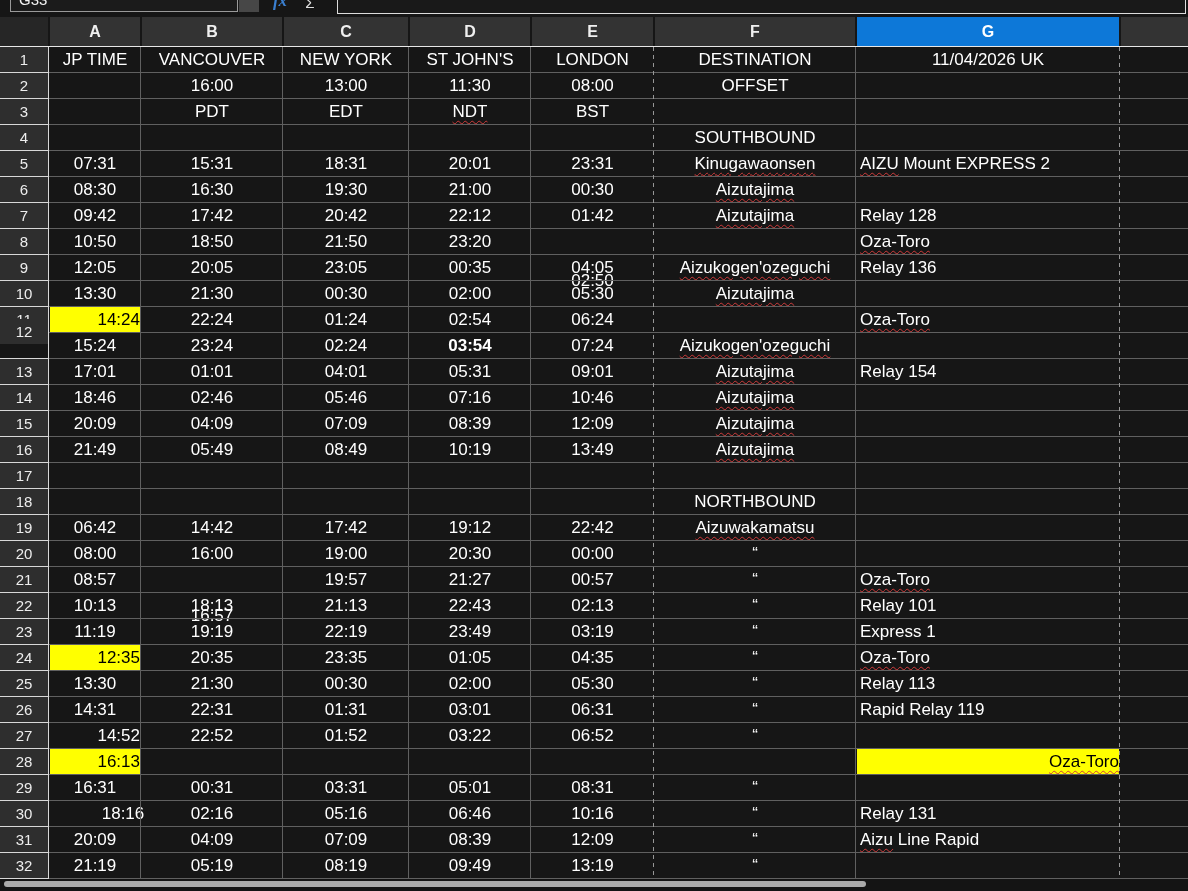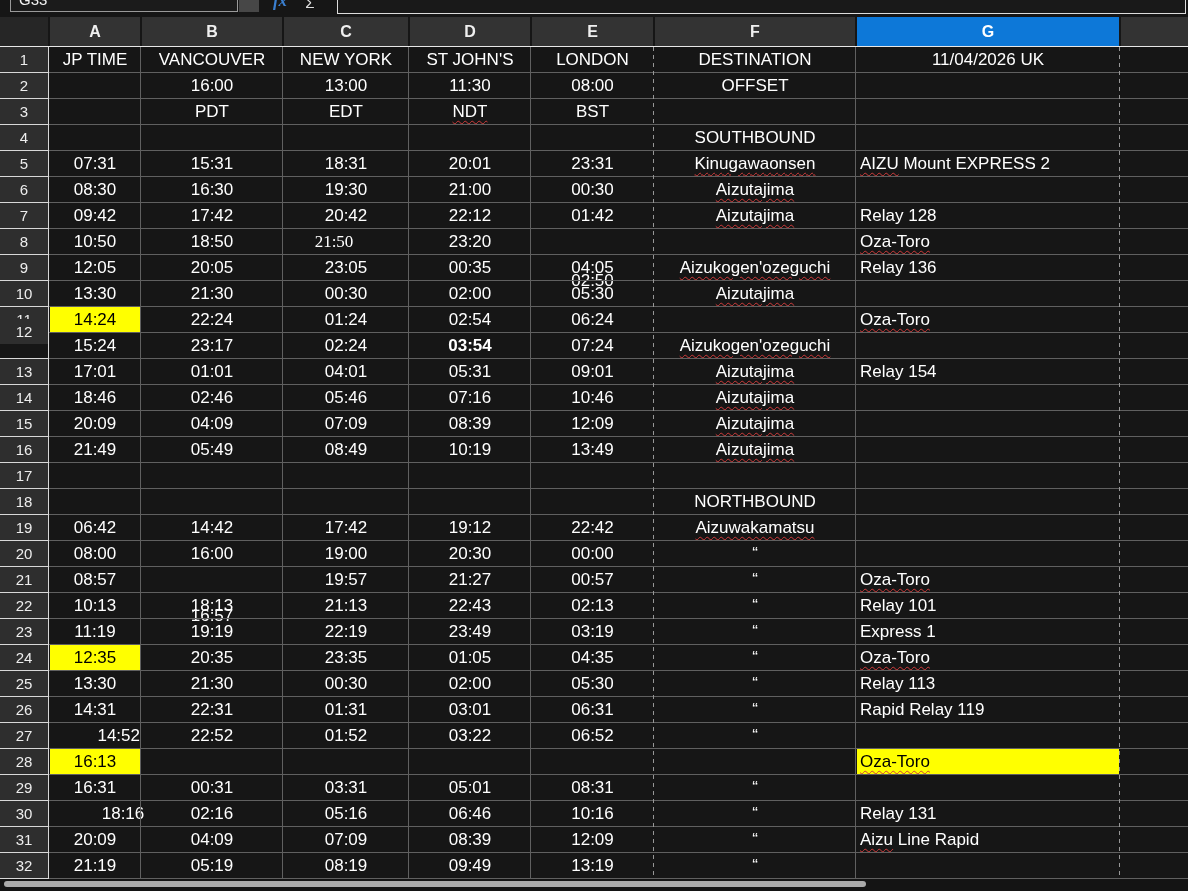--- a/index.html
+++ b/index.html
@@ -28,21 +28,21 @@
   .headline{position:absolute;left:0;top:46px;width:1188px;height:1px;background:#e8e8e8;}
 
   
   .rowhead{position:absolute;left:0;width:48px;background:#2e2e2e;color:#ededed;
     font-size:15px;display:flex;align-items:center;justify-content:center;}
   .rh-border{position:absolute;left:48px;top:47px;width:1px;height:832px;background:#d8d8d8;}
   .cell{position:absolute;color:#ffffff;font-size:17px;line-height:25px;white-space:nowrap;
     overflow:hidden;}
   .cell.center{text-align:center;}
   .cell.left{text-align:left;padding-left:3px;box-sizing:border-box;}
-  .cell.hl{background:#ffff00;color:#000000;}
+  .cell.hl{background:#ffff00;color:#000000;text-align:right;}
   .sq{text-decoration:underline;text-decoration-style:wavy;text-decoration-color:#cf3b3b;
       text-decoration-thickness:1px;text-underline-offset:3px;}
   .vline{position:absolute;width:1px;background:#606060;}
   .vdash{position:absolute;width:1px;
     background:repeating-linear-gradient(180deg,#979797 0 4px,transparent 4px 8px);}
   .hline{position:absolute;height:1px;background:#606060;}
   .hline-rh{position:absolute;height:1px;background:#d8d8d8;}
 
   
   .hscroll{position:absolute;left:0;top:879px;width:1188px;height:12px;background:#141414;}
@@ -143,21 +143,21 @@
       <div class="cell center" style="left: 284px; width: 124px; top: 203px; height: 25px;">20:42</div>
       <div class="cell center" style="left: 410px; width: 120px; top: 203px; height: 25px;">22:12</div>
       <div class="cell center" style="left: 532px; width: 121px; top: 203px; height: 25px;">01:42</div>
       <div class="cell center" style="left: 655px; width: 200px; top: 203px; height: 25px;"><span class="sq">Aizutajima</span></div>
       <div class="cell left" style="left: 857px; width: 262px; top: 203px; height: 25px;">Relay 128</div>
       <div class="hline" style="left: 49px; width: 1139px; top: 228px;"></div>
       <div class="hline-rh" style="left: 0px; width: 48px; top: 228px;"></div>
       <div class="rowhead" style="top: 229px; height: 25px;">8</div>
       <div class="cell center" style="left: 50px; width: 90px; top: 229px; height: 25px;">10:50</div>
       <div class="cell center" style="left: 142px; width: 140px; top: 229px; height: 25px;">18:50</div>
-      <div class="cell center" style="left: 272px; width: 124px; top: 229px; height: 25px; font-family: Liberation Serif, serif;">21:50</div>
+      <div class="cell center" style="left: 284px; width: 124px; top: 229px; height: 25px;">21:50</div>
       <div class="cell center" style="left: 410px; width: 120px; top: 229px; height: 25px;">23:20</div>
       <div class="cell center" style="left: 532px; width: 121px; top: 229px; height: 25px; margin-top: 39px;">02:50</div>
       <div class="cell center" style="left: 655px; width: 200px; top: 229px; height: 25px;"></div>
       <div class="cell left" style="left: 857px; width: 262px; top: 229px; height: 25px;"><span class="sq">Oza-Toro</span></div>
       <div class="hline" style="left: 49px; width: 1139px; top: 254px;"></div>
       <div class="hline-rh" style="left: 0px; width: 48px; top: 254px;"></div>
       <div class="rowhead" style="top: 255px; height: 25px;">9</div>
       <div class="cell center" style="left: 50px; width: 90px; top: 255px; height: 25px;">12:05</div>
       <div class="cell center" style="left: 142px; width: 140px; top: 255px; height: 25px;">20:05</div>
       <div class="cell center" style="left: 284px; width: 124px; top: 255px; height: 25px;">23:05</div>
@@ -182,21 +182,21 @@
       <div class="cell center" style="left: 142px; width: 140px; top: 307px; height: 25px;">22:24</div>
       <div class="cell center" style="left: 284px; width: 124px; top: 307px; height: 25px;">01:24</div>
       <div class="cell center" style="left: 410px; width: 120px; top: 307px; height: 25px;">02:54</div>
       <div class="cell center" style="left: 532px; width: 121px; top: 307px; height: 25px;">06:24</div>
       <div class="cell center" style="left: 655px; width: 200px; top: 307px; height: 25px;"></div>
       <div class="cell left" style="left: 857px; width: 262px; top: 307px; height: 25px;"><span class="sq">Oza-Toro</span></div>
       <div class="hline" style="left: 49px; width: 1139px; top: 332px;"></div>
       <div class="hline-rh" style="left: 0px; width: 48px; top: 332px;"></div>
       <div class="rowhead" style="top: 319px; height: 25px;">12</div>
       <div class="cell center" style="left: 50px; width: 90px; top: 333px; height: 25px;">15:24</div>
-      <div class="cell center" style="left: 142px; width: 140px; top: 333px; height: 25px;">23:17</div>
+      <div class="cell center" style="left: 142px; width: 140px; top: 333px; height: 25px;">23:24</div>
       <div class="cell center" style="left: 284px; width: 124px; top: 333px; height: 25px;">02:24</div>
       <div class="cell center" style="left: 410px; width: 120px; top: 333px; height: 25px; font-weight: bold;">03:54</div>
       <div class="cell center" style="left: 532px; width: 121px; top: 333px; height: 25px;">07:24</div>
       <div class="cell center" style="left: 655px; width: 200px; top: 333px; height: 25px;"><span class="sq">Aizukogen'ozeguchi</span></div>
       <div class="cell left" style="left: 857px; width: 262px; top: 333px; height: 25px;"></div>
       <div class="hline" style="left: 49px; width: 1139px; top: 358px;"></div>
       <div class="hline-rh" style="left: 0px; width: 48px; top: 358px;"></div>
       <div class="rowhead" style="top: 359px; height: 25px;">13</div>
       <div class="cell center" style="left: 50px; width: 90px; top: 359px; height: 25px;">17:01</div>
       <div class="cell center" style="left: 142px; width: 140px; top: 359px; height: 25px;">01:01</div>

